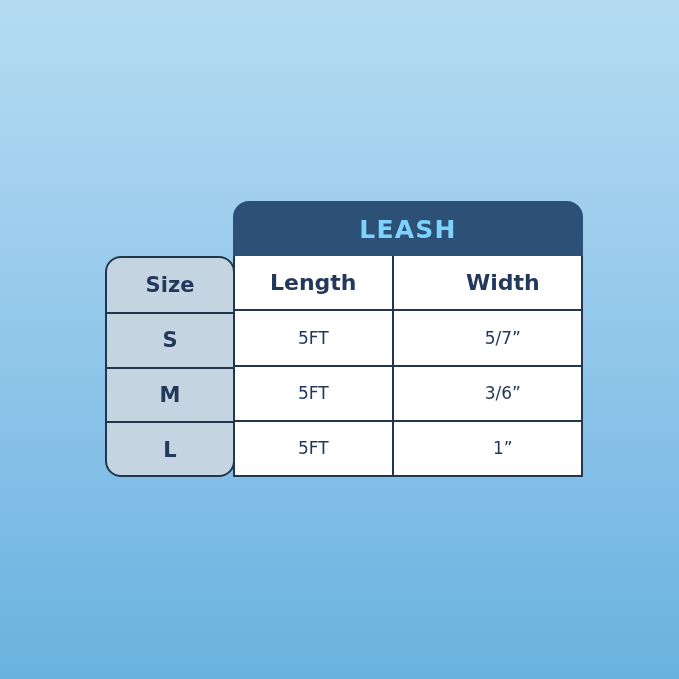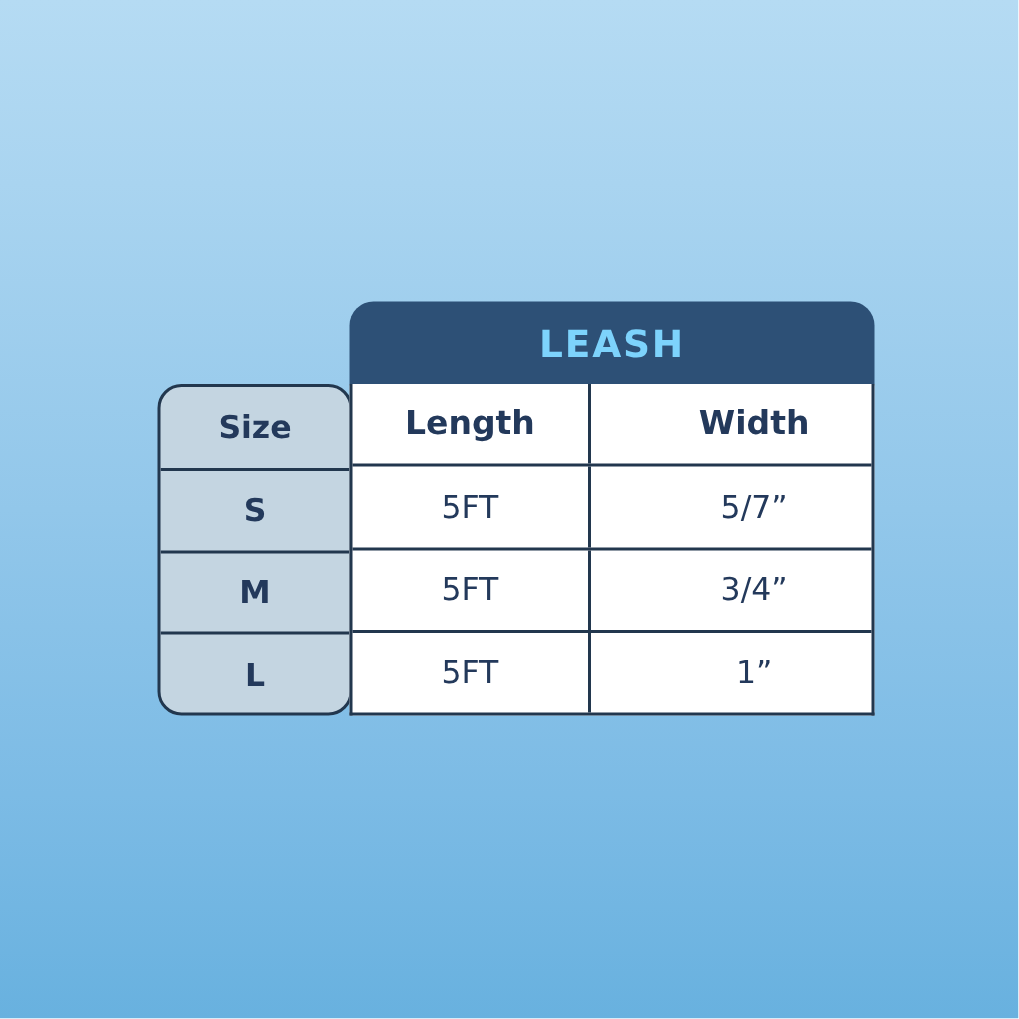--- a/index.html
+++ b/index.html
@@ -100,21 +100,21 @@
   }
   .grid-row:last-child { border-bottom: none; }
   .grid-cell {
     flex: 1 1 0;
     display: flex;
     align-items: center;
     justify-content: center;
     border-right: 2.5px solid #22374e;
     box-sizing: border-box;
     color: #23395b;
-    font-size: 21px;
+    font-size: 17px;
   }
   .grid-cell:last-child { border-right: none; padding-left: 31px; }
   .grid-row.header .grid-cell {
     font-size: 22px;
     font-weight: bold;
   }
 </style>
 </head>
 <body>
 
@@ -138,21 +138,21 @@
       <div class="grid-cell">Width</div>
     </div>
 
     <div class="grid-row">
       <div class="grid-cell">5FT</div>
       <div class="grid-cell">5/7”</div>
     </div>
 
     <div class="grid-row">
       <div class="grid-cell">5FT</div>
-      <div class="grid-cell">3/4”</div>
+      <div class="grid-cell">3/6”</div>
     </div>
 
     <div class="grid-row">
       <div class="grid-cell">5FT</div>
       <div class="grid-cell">1”</div>
     </div>
 
   </div>
 
 </div>

